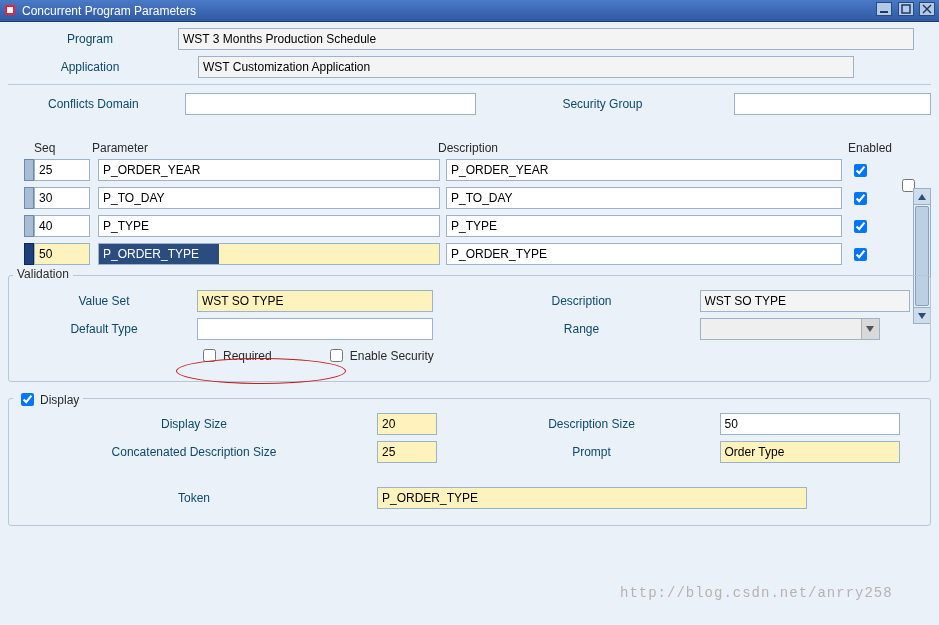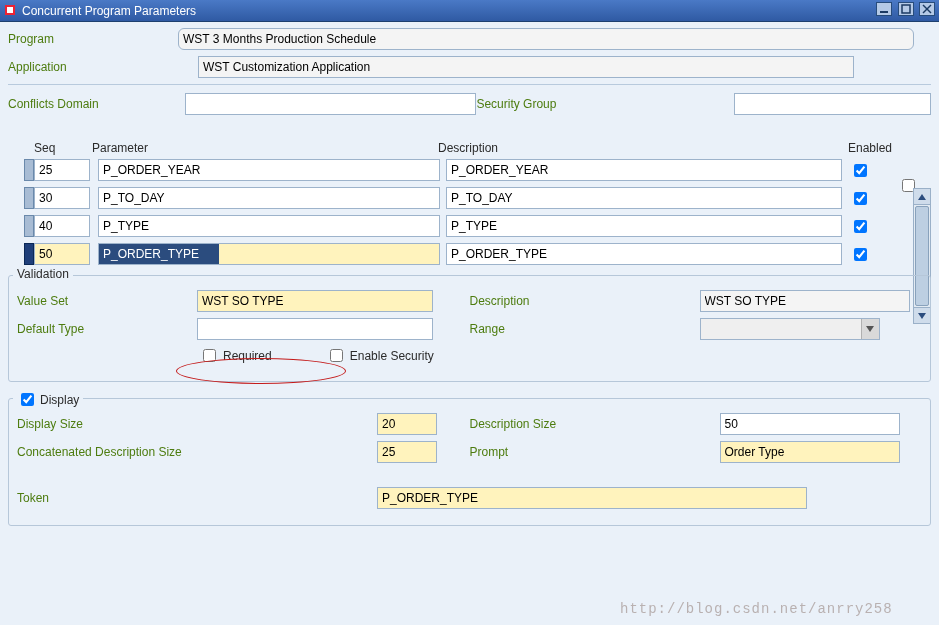--- a/index.html
+++ b/index.html
@@ -23,21 +23,21 @@
     color: #fff; font-size: 12px;
     border-bottom: 1px solid #1e406f;
   }
   .titlebar .left { display: flex; align-items: center; gap: 4px; justify-content: flex-end; }
   .tb-icon { width: 14px; height: 14px; display: inline-block; }
   .tb-btn { width: 16px; height: 14px; background: #b4c9e6; border: 1px solid #274c7c; margin-left: 2px; cursor: pointer; display:inline-block; position:relative; }
   .tb-btn svg { position:absolute; left:0; top:0; }
   .content { padding: 6px 8px 6px 8px; }
 
   .row { display: flex; align-items: center; margin-bottom: 6px; }
-  .lbl { text-align: left; color: #4d7c0f; padding-right: 6px; }
+  .lbl { text-align: center; color: #0c4a6e; padding-right: 6px; }
   input.txt, input.ro {
     height: 22px; border: 1px solid #9db3cb; background: #ffffff;
     padding: 2px 4px; font-size: 12px; color: #000;
   }
   input.readonly { background: #f4f4f4; }
   input.hl { background: #fff3bd; }
   input.sel { background: #2b4c7e; color: #fff; }
   input[type=checkbox] { width: 13px; height: 13px; }
 
   .sep { border-top: 1px solid #b8cadd; margin: 6px 0 8px; }
@@ -85,21 +85,21 @@
     background: #eaf1f9; padding: 0 4px;
     color: #2b2b2b;
     display: flex; align-items: center; gap: 3px;
   }
   .two-col { display: flex; }
   .two-col .col { flex: 1; }
   .two-col .col .row { margin-bottom: 6px; }
 
   .combo { height: 22px; border: 1px solid #9db3cb; background: #efefef; width: 180px; position: relative; }
   .combo .arrowbtn { position: absolute; right: 0; top: 0; bottom: 0; width: 18px; background: #d9d9d9; border-left: 1px solid #b0b0b0; display:flex; align-items:center; justify-content:center;}
-  .watermark { position:absolute; left:620px; bottom:8px; color:#b9b1b1; font-family:"Courier New",monospace; font-size:14px; letter-spacing:1px; pointer-events:none;}
+  .watermark { position:absolute; left:620px; bottom:24px; color:#b9b1b1; font-family:"Courier New",monospace; font-size:14px; letter-spacing:1px; pointer-events:none;}
   .ellipse-annot { position:absolute; border:1px solid #c41b1b; border-radius:50%; pointer-events:none; }
 </style>
 </head>
 <body>
 
 <div class="window">
   <div class="titlebar">
     <div class="left">
       <span class="tb-icon">
         <svg width="14" height="14">
@@ -120,21 +120,21 @@
             <line x1="3" y1="2" x2="11" y2="10" stroke="#1b3a63" stroke-width="1.5"></line>
             <line x1="11" y1="2" x2="3" y2="10" stroke="#1b3a63" stroke-width="1.5"></line>
           </svg></span>
     </div>
   </div>
 
   <div class="content">
 
     <div class="row">
       <div class="lbl" style="width:170px">Program</div>
-      <input class="txt readonly" style="width: 736px; border-radius: 6px;" value="WST 3 Months Production Schedule">
+      <input class="txt readonly" style="width: 736px;" value="WST 3 Months Production Schedule">
     </div>
     <div class="row">
       <div class="lbl" style="width:170px">Application</div>
       <input class="txt readonly" style="width: 656px; margin-left: 20px;" value="WST Customization Application">
     </div>
 
     <div class="sep"></div>
 
     <div class="row" style="margin-bottom:26px">
       <div class="lbl" style="width:178px">Conflicts Domain</div>

